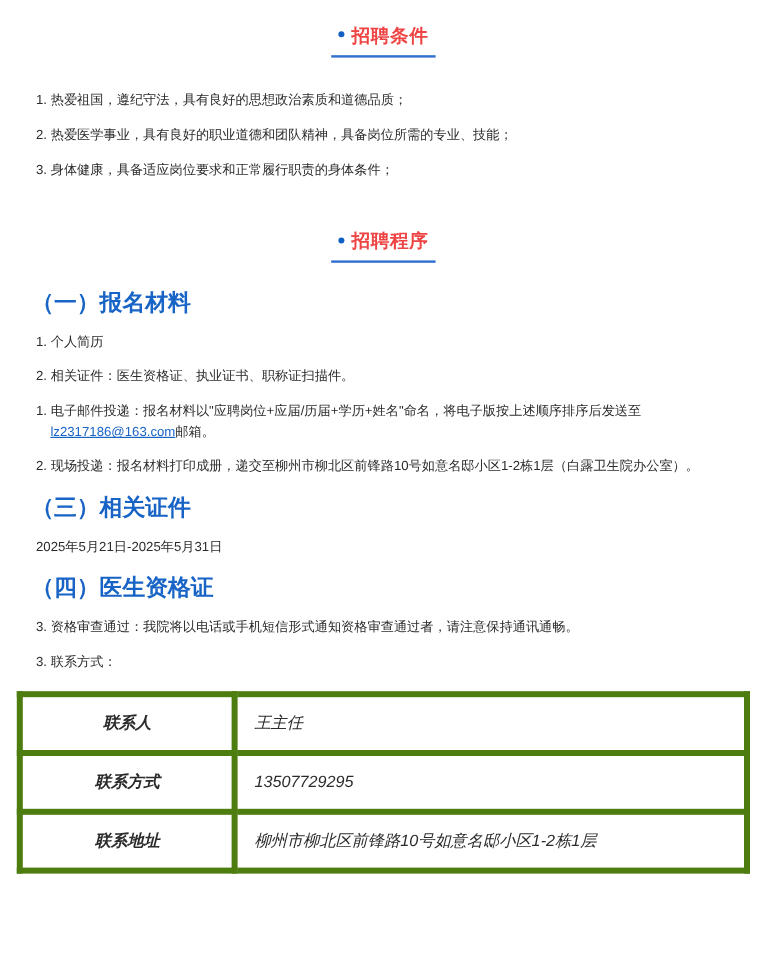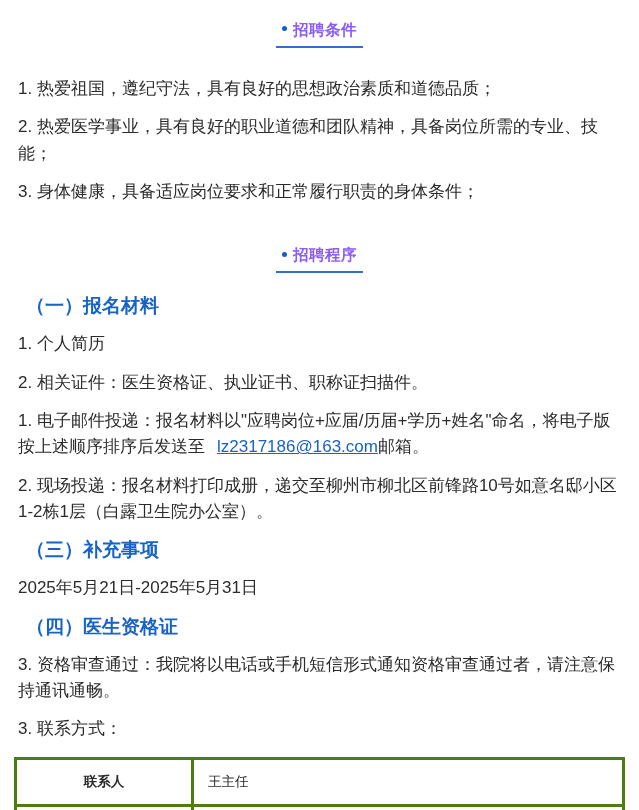--- a/index.html
+++ b/index.html
@@ -24,42 +24,42 @@
   .section-head {
     text-align: center;
     margin: 0;
   }
   .section-head .inner {
     display: inline-block;
     padding: 0 6px 5px 6px;
     border-bottom: 2px solid #2f6fd0;
     font-size: 15.5px;
     font-weight: bold;
-    color: #8b5cf6;
+    color: #ef4444;
     letter-spacing: 0.5px;
   }
   .section-head .dot {
     display: inline-block;
     width: 5px;
     height: 5px;
     border-radius: 50%;
     background: #0f5fc4;
     vertical-align: middle;
     margin-right: 6px;
     position: relative;
     top: -2px;
   }
 
   .spacer-28 { height: 28px; }
   .spacer-20 { height: 20px; }
 
   .para {
-    font-size: 17px;
+    font-size: 11px;
     line-height: 1.55;
-    margin: 0 0 12px 4px;
+    margin: 0 0 12px 16px;
     color: #2b2b2b;
   }
 
   .sub-head {
     font-size: 19px;
     font-weight: bold;
     color: #1763c6;
     margin: 0 0 12px 0;
     padding-left: 12px;
   }
@@ -70,24 +70,25 @@
     padding-left: 12px;
   }
 
   .contact-table {
     border-collapse: collapse;
     width: 100%;
     margin-top: 14px;
     table-layout: fixed;
   }
   .contact-table td {
-    border: 3px solid #4d7c0f;
+    border: 5px solid #4d7c0f;
     font-size: 13.5px;
     padding: 13px 28px;
     color: #2b2b2b;
+    font-style: italic;
   }
   .contact-table td.key {
     width: 118px;
     text-align: center;
     font-weight: bold;
   }
   .contact-table td.val {
     padding-left: 14px;
   }
 </style>
@@ -120,21 +121,21 @@
 
   <div class="spacer-20"></div>
 
   <h3 class="sub-head">（一）报名材料</h3>
   <p class="para">1. 个人简历</p>
   <p class="para">2. 相关证件：医生资格证、执业证书、职称证扫描件。</p>
 
   <p class="para"><span>1. 电子邮件投递：报名材料以"应聘岗位+应届/历届+学历+姓名"命名，将电子版按上述顺序排序后发送至</span><span class="link">lz2317186@163.com</span><span>邮箱。</span></p>
   <p class="para">2. 现场投递：报名材料打印成册，递交至柳州市柳北区前锋路10号如意名邸小区1-2栋1层（白露卫生院办公室）。</p>
 
-  <h3 class="sub-head">（三）补充事项</h3>
+  <h3 class="sub-head">（三）相关证件</h3>
   <p class="para">2025年5月21日-2025年5月31日</p>
 
   <h3 class="sub-head">（四）医生资格证</h3>
   <p class="para">3. 资格审查通过：我院将以电话或手机短信形式通知资格审查通过者，请注意保持通讯通畅。</p>
   <p class="para">3. 联系方式：</p>
 
   <table class="contact-table">
     <tbody>
       <tr>
         <td class="key">联系人</td>

